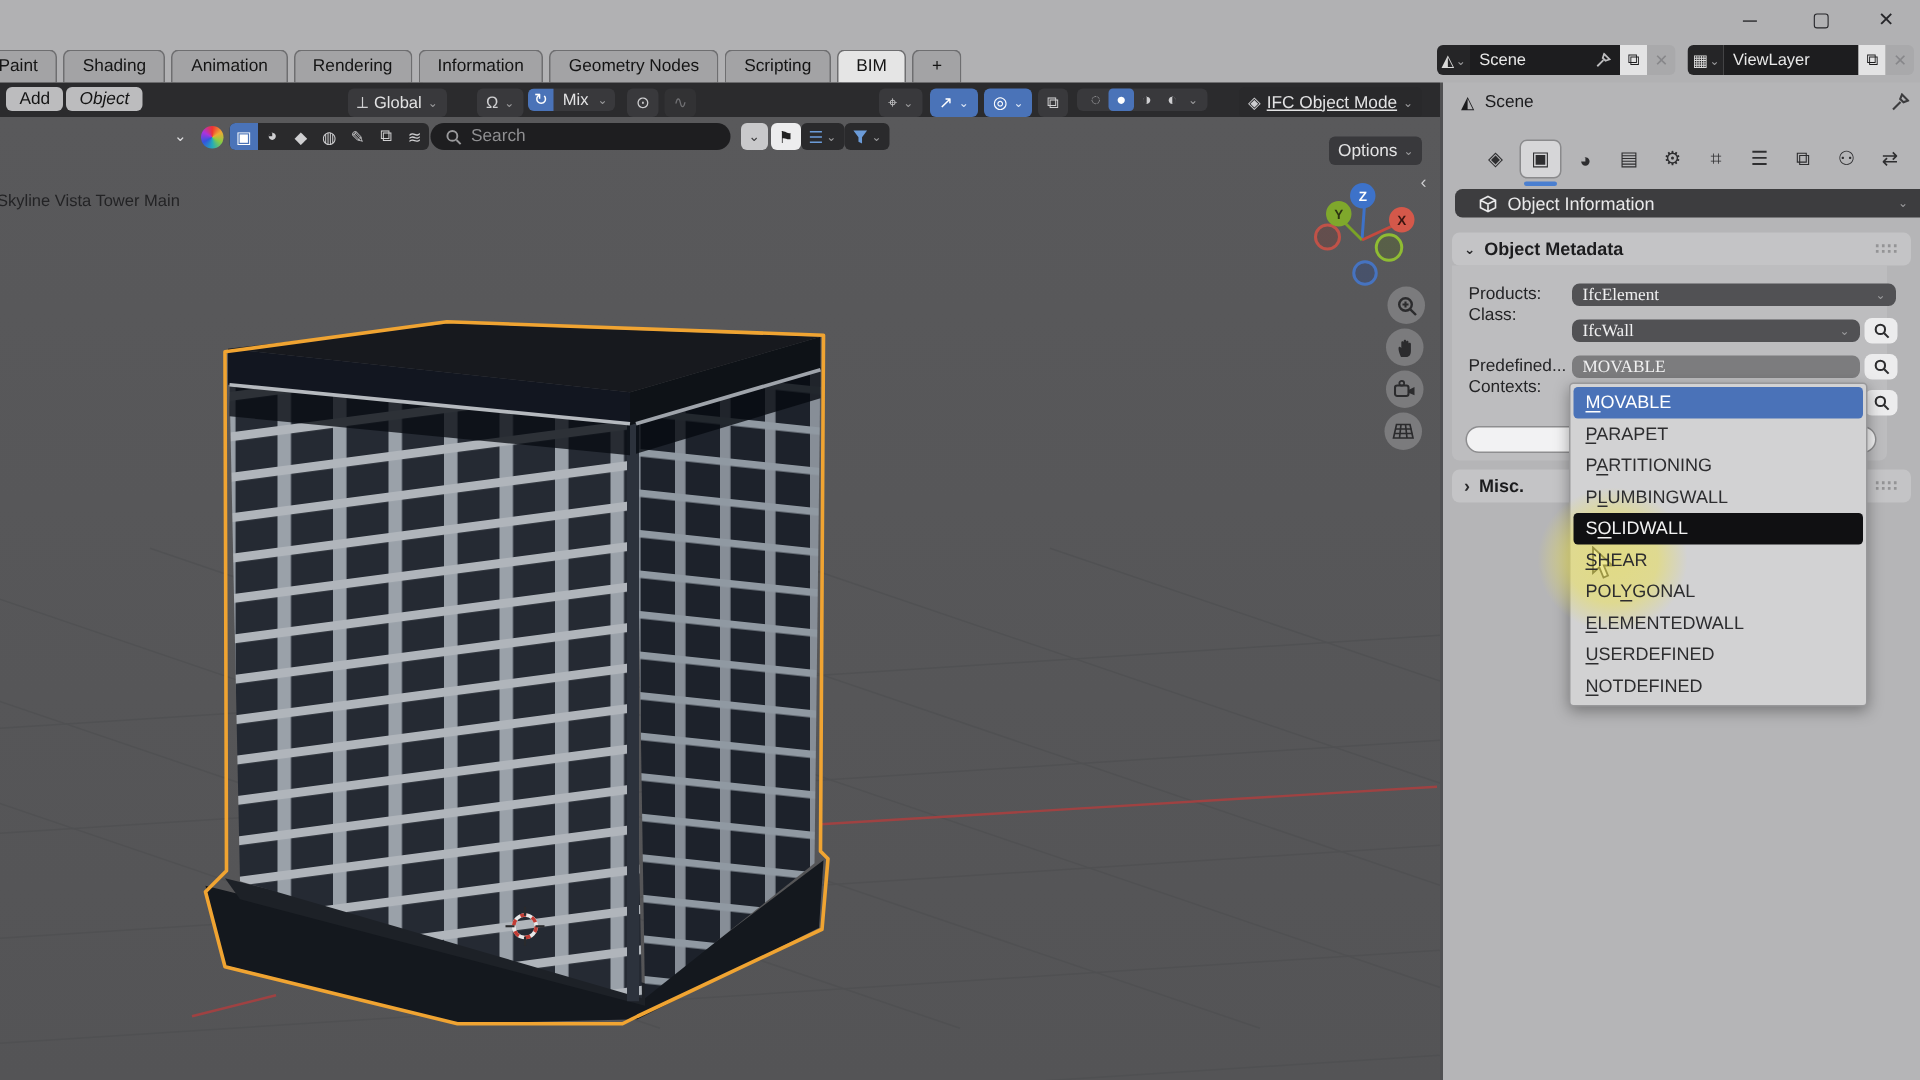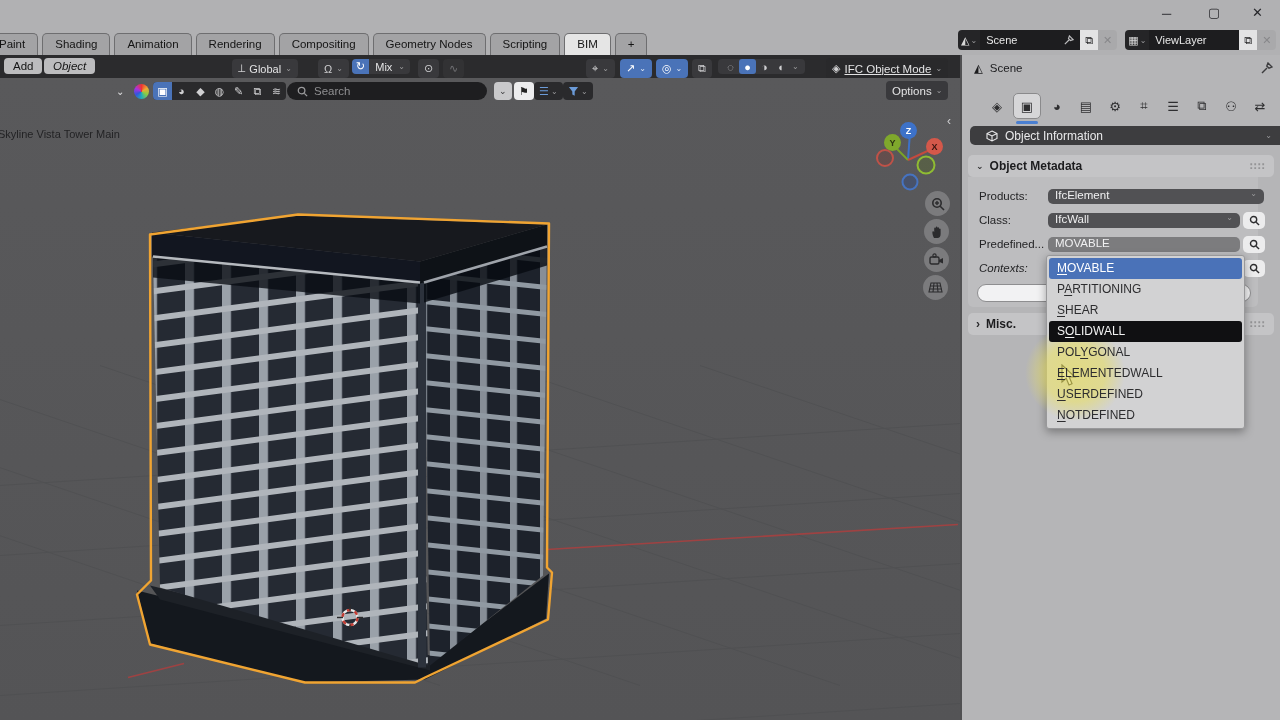--- a/index.html
+++ b/index.html
@@ -62,21 +62,21 @@
   .ptab.active{background:#d6d6d8;border:1px solid #8a8a8c;border-radius:5px;}
   .ptab.active:after{content:"";position:absolute;left:2px;right:2px;bottom:-6px;height:3px;
         border-radius:2px;background:#4a7fd0;}
   .dhdr{background:#3d3d3f;border-radius:5px;color:#e9e9ea;font-size:12px;
         display:flex;align-items:center;gap:7px;padding:0 16px;height:19px;}
   .lhdr{background:#c4c4c6;border-radius:5px;color:#1c1c1e;font-size:12px;font-weight:bold;
         display:flex;align-items:center;gap:6px;padding:0 8px;height:22px;}
   .card{background:#bdbdbf;border-radius:0 0 5px 5px;}
   .flabel{color:#242426;font-size:11.5px;}
   .dfield{background:#515154;border-radius:5px;color:#f0f0f1;font-size:11.5px;
-          display:flex;padding:0 7px;height:15px;}
+          display:flex;align-items:center;padding:0 7px;height:15px;font-family:Liberation Serif, serif;}
   .dfield .val{flex:1;}
   .magbtn{background:#ececed;border-radius:5px;width:22px;height:17px;
           display:flex;align-items:center;justify-content:center;}
   .wfield{background:#f2f2f3;border:1px solid #8e8e90;border-radius:9px;height:16px;}
   .grips{color:#949496;font-size:10px;letter-spacing:1px;}
   
   .ddown{background:#d2d2d3;border:1px solid #98989a;border-radius:3px;
          box-shadow:0 3px 10px rgba(0,0,0,.35);padding:2px 0;overflow:visible;}
   .dd-item{height:21px;line-height:21px;padding:0 8px;margin:0 2px;font-size:12px;
            color:#2d2d2f;border-radius:3px;position:relative;z-index:2;white-space:nowrap;}
@@ -96,21 +96,21 @@
   <div class="abs winbtn" style="left:1208px;top:6px;">▢</div>
   <div class="abs winbtn" style="left:1252px;top:6px;">✕</div>
 
   <div class="abs tabsrow">
     <div class="tabs">
 
     <div class="tab first">Paint</div>
         <div class="tab">Shading</div>
         <div class="tab">Animation</div>
         <div class="tab">Rendering</div>
-        <div class="tab">Compositing</div>
+        <div class="tab">Information</div>
         <div class="tab">Geometry Nodes</div>
         <div class="tab">Scripting</div>
         <div class="tab active">BIM</div>
         <div class="tab">+</div>
       </div>
 
     <div class="abs" style="left:958px;top:4px;display:flex;gap:8px;">
       <div class="picker">
         <span class="iconseg">
             <span>◭</span>
@@ -285,21 +285,21 @@
     <span class="abs pill-dark" style="left:534px;top:4px;">
       <span>☰</span>
         <span class="chev">⌄</span>
     </span>
     <span class="abs pill-dark" style="left:563px;top:4px;">
       <svg width="11" height="11" viewBox="0 0 12 12">
           <path d="M1 1 H11 L7.3 6 V10.5 L4.7 9.3 V6 Z" fill="#6b9bd8"></path>
         </svg>
       <span class="chev">⌄</span>
     </span>
-    <span class="abs hgrp" style="left:886px;top:3px;">
+    <span class="abs hgrp" style="left:886px;top:13px;">
       <span style="font-size:11.5px;">Options</span>
         <span class="chev">⌄</span>
     </span>
 
     <div class="abs vplabel" style="left:-2px;top:50px;">Skyline Vista Tower Main</div>
 
     <svg class="abs" style="left:862px;top:34px;" width="92" height="82" viewBox="0 0 92 82">
       <g stroke-width="2">
         <line x1="46" y1="48" x2="48" y2="20" stroke="#3d72c9"></line>
         <line x1="46" y1="48" x2="30" y2="32" stroke="#7aa327"></line>
@@ -407,21 +407,21 @@
       <span class="grips" style="margin-left:auto;">∷∷</span>
     </div>
     <div class="abs card" style="left:6px;top:122px;width:290px;height:130px;"></div>
 
     <span class="abs flabel" style="left:17px;top:135px;">Products:</span>
     <div class="abs dfield" style="left:86px;top:134px;width:202px;">
       <span class="val">IfcElement</span>
         <span class="chev">⌄</span>
     </div>
 
-    <span class="abs flabel" style="left:17px;top:159px;">Class:</span>
+    <span class="abs flabel" style="left:17px;top:149px;">Class:</span>
     <div class="abs dfield" style="left:86px;top:158px;width:178px;">
       <span class="val">IfcWall</span>
         <span class="chev">⌄</span>
     </div>
     <div class="abs magbtn" style="left:281px;top:157px;">
       <svg width="11" height="11" viewBox="0 0 12 12">
           <circle cx="5" cy="5" r="3.4" fill="none" stroke="#2c2c2e" stroke-width="1.5"></circle>
           <line x1="7.8" y1="7.8" x2="11" y2="11" stroke="#2c2c2e" stroke-width="1.5"></line>
         </svg>
     </div>
@@ -430,21 +430,21 @@
     <div class="abs dfield" style="left:86px;top:182px;width:178px;background:#7c7c7e;">
       <span class="val">MOVABLE</span>
     </div>
     <div class="abs magbtn" style="left:281px;top:181px;">
       <svg width="11" height="11" viewBox="0 0 12 12">
           <circle cx="5" cy="5" r="3.4" fill="none" stroke="#2c2c2e" stroke-width="1.5"></circle>
           <line x1="7.8" y1="7.8" x2="11" y2="11" stroke="#2c2c2e" stroke-width="1.5"></line>
         </svg>
     </div>
 
-    <span class="abs flabel" style="left:17px;top:207px;font-style:italic;">Contexts:</span>
+    <span class="abs flabel" style="left:17px;top:197px;">Contexts:</span>
     <div class="abs magbtn" style="left:281px;top:205px;">
       <svg width="11" height="11" viewBox="0 0 12 12">
           <circle cx="5" cy="5" r="3.4" fill="none" stroke="#2c2c2e" stroke-width="1.5"></circle>
           <line x1="7.8" y1="7.8" x2="11" y2="11" stroke="#2c2c2e" stroke-width="1.5"></line>
         </svg>
     </div>
 
     <div class="abs wfield" style="left:15px;top:229px;width:272px;"></div>
 
     <div class="abs lhdr" style="left:6px;top:258px;width:290px;">
@@ -452,23 +452,25 @@
       <span>Misc.</span>
       <span class="grips" style="margin-left:auto;">∷∷</span>
     </div>
   </div>
 
   <div class="abs ddown" style="left:1046px;top:255px;width:197px;">
     <div class="glow" style="left:-22px;top:69px;width:100px;height:96px;"></div>
     <div>
 
     <div class="dd-item selected"><span></span><u>M</u><span>OVABLE</span></div>
+        <div class="dd-item"><span></span><u>P</u><span>ARAPET</span></div>
         <div class="dd-item"><span>P</span><u>A</u><span>RTITIONING</span></div>
+        <div class="dd-item"><span>P</span><u>L</u><span>UMBINGWALL</span></div>
+        <div class="dd-item active"><span>S</span><u>O</u><span>LIDWALL</span></div>
         <div class="dd-item"><span></span><u>S</u><span>HEAR</span></div>
-        <div class="dd-item active"><span>S</span><u>O</u><span>LIDWALL</span></div>
         <div class="dd-item"><span>POL</span><u>Y</u><span>GONAL</span></div>
         <div class="dd-item"><span></span><u>E</u><span>LEMENTEDWALL</span></div>
         <div class="dd-item"><span></span><u>U</u><span>SERDEFINED</span></div>
         <div class="dd-item"><span></span><u>N</u><span>OTDEFINED</span></div>
       </div>
   </div>
 
   <svg class="abs" style="left:1060px;top:364px;" width="20" height="24" viewBox="0 0 20 24">
     <path d="M2 1 L2 18 L6.2 14.2 L9 21 L12 19.7 L9.2 13 L15 13 Z" fill="#f5f5f5" stroke="#222" stroke-width="1.2"></path>
   </svg>

